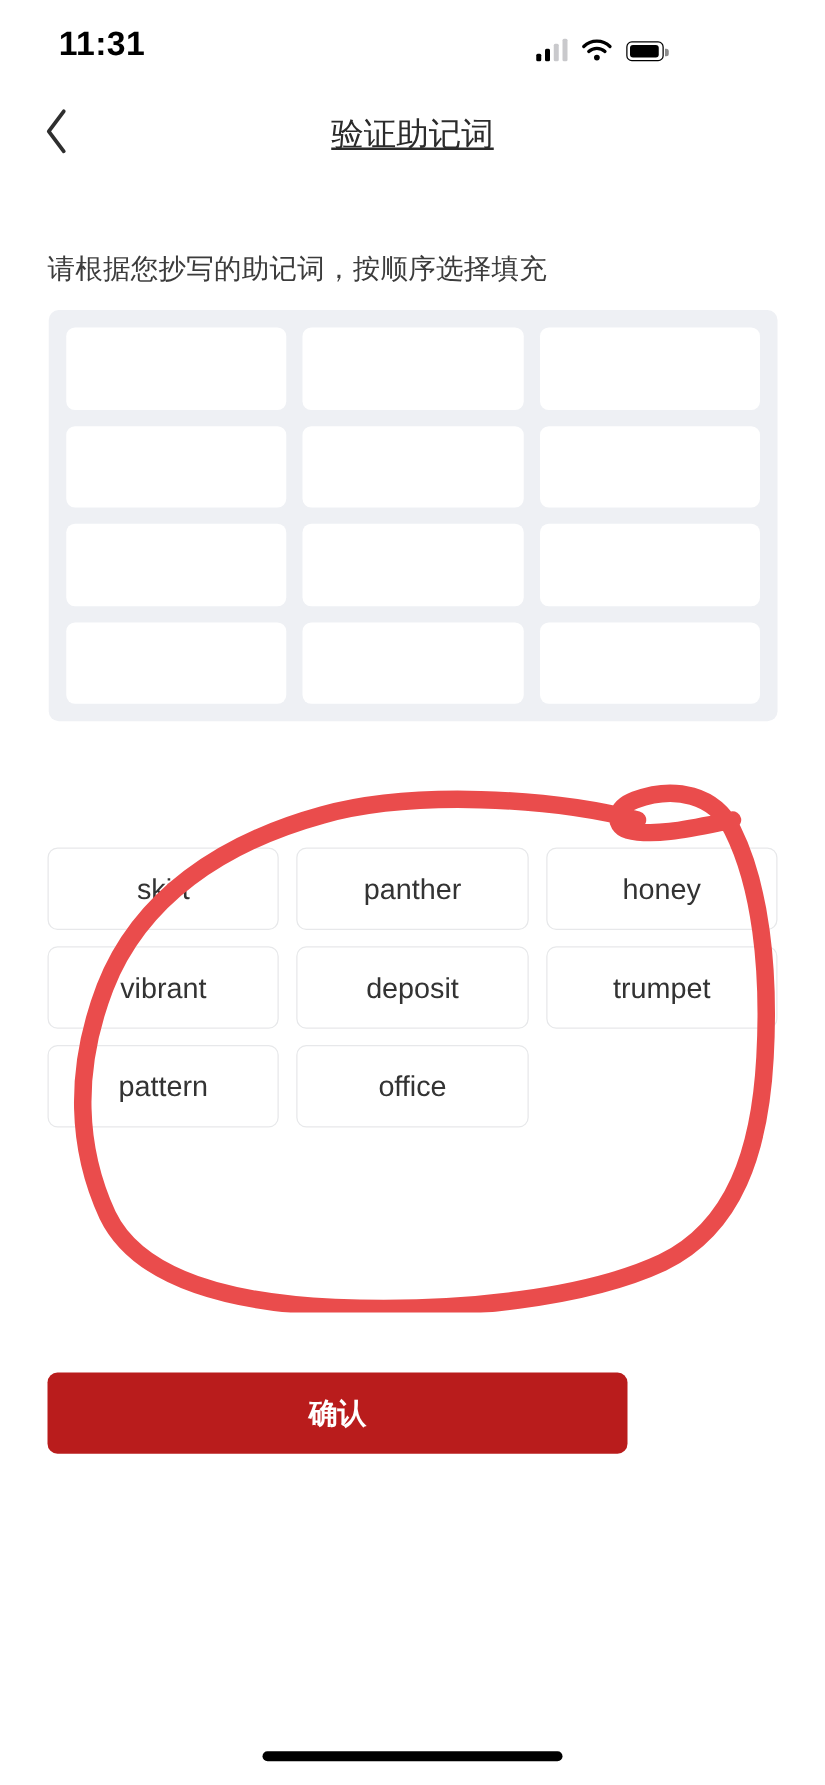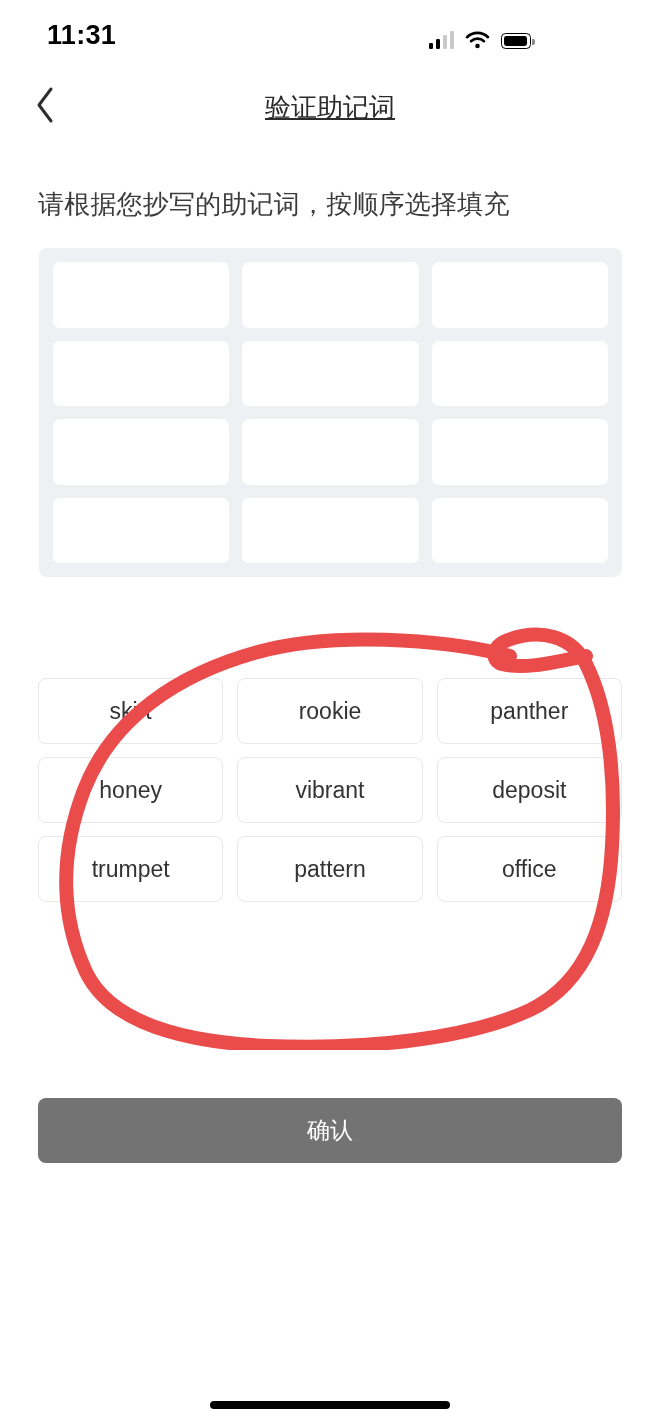--- a/index.html
+++ b/index.html
@@ -116,22 +116,22 @@
     font-size: 26px;
     color: #2b2b2b;
     font-weight: 500;
     text-decoration: underline;
   }
 
   
   .instruction {
     position: absolute;
     left: 38px;
-    top: 187px;
-    font-size: 26px;
+    top: 200px;
+    font-size: 22px;
     color: #3c3c3c;
     letter-spacing: 0.2px;
   }
 
   
   .slots-panel {
     position: absolute;
     left: 39px;
     top: 248px;
     width: 583px;
@@ -182,32 +182,33 @@
     width: 660px;
     height: 460px;
     pointer-events: none;
   }
 
   
   .confirm-btn {
     position: absolute;
     left: 38px;
     top: 1098px;
-    width: 584px;
+    width: 464px;
     height: 65px;
-    background: #737373;
+    background: #b91c1c;
     border-radius: 8px;
     border: none;
     display: flex;
     align-items: center;
     justify-content: center;
     font-size: 23px;
     color: #ffffff;
     font-family: "Liberation Sans", "DejaVu Sans", sans-serif;
     cursor: pointer;
+    font-weight: bold;
   }
 
   
   .home-indicator {
     position: absolute;
     left: 210px;
     top: 1401px;
     width: 240px;
     height: 8px;
     background: #000000;
@@ -262,21 +263,20 @@
   <div class="slot"></div>
   <div class="slot"></div>
   <div class="slot"></div>
   <div class="slot"></div>
   <div class="slot"></div>
   <div class="slot"></div>
 </div>
 
 <div class="chips">
   <div class="chip">skirt</div>
-  <div class="chip">rookie</div>
   <div class="chip">panther</div>
   <div class="chip">honey</div>
   <div class="chip">vibrant</div>
   <div class="chip">deposit</div>
   <div class="chip">trumpet</div>
   <div class="chip">pattern</div>
   <div class="chip">office</div>
 </div>
 
 <div class="annotation">

